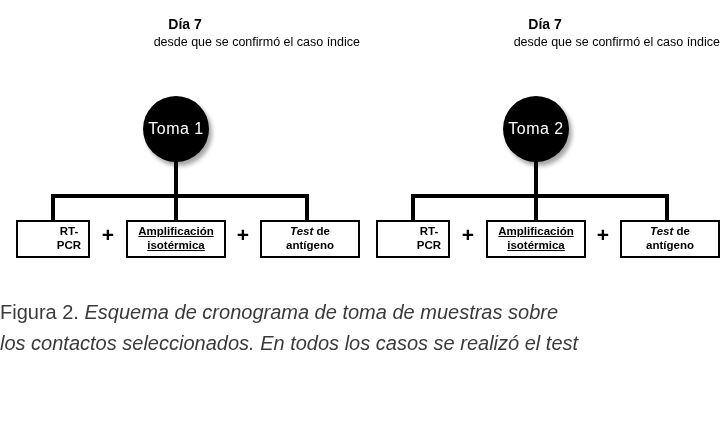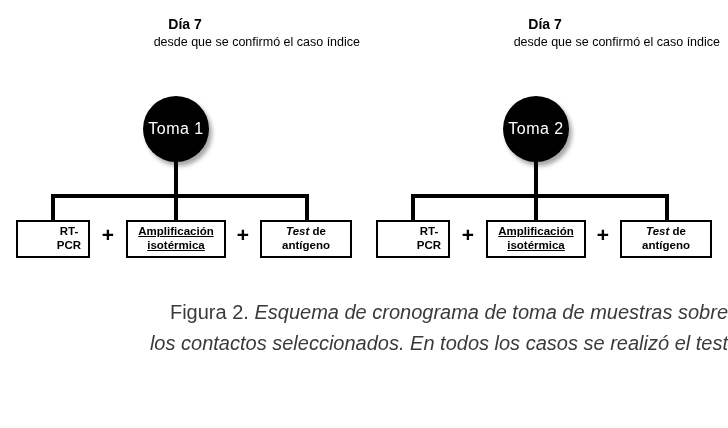--- a/index.html
+++ b/index.html
@@ -43,32 +43,32 @@
   .box {
     position: absolute; top: 212px; height: 38px;
     border: 2.5px solid #000; background: #fff;
     display: flex; flex-direction: column;
     align-items: center; justify-content: center;
     font-weight: bold; font-size: 11.5px; line-height: 1.2;
     text-align: center;
   }
   .box1 { left: 6px;   width: 74px; padding-left: 32px;  }
   .box2 { left: 116px; width: 100px; text-decoration: underline; }
-  .box3 { left: 250px; width: 92px;  }
+  .box3 { left: 250px; width: 100px;  }
 
   .plus {
     position: absolute; top: 215px; width: 26px;
     text-align: center; font-size: 21px; font-weight: bold;
   }
   .plus1 { left: 85px;  }
   .plus2 { left: 220px; }
 
   .caption {
     position: absolute; top: 297px; left: 0; width: 728px;
-    text-align: right; font-size: 20px; line-height: 31px;
+    text-align: left; font-size: 20px; line-height: 31px;
     color: #3a3a3a; font-style: italic;
   }
   .cap-prefix { font-style: normal; }
   .box3 .ital { font-style: italic; }
 </style>
 </head>
 <body>
 
 <div class="panel panel-left">
   <div class="panel-title">Día 7</div>

